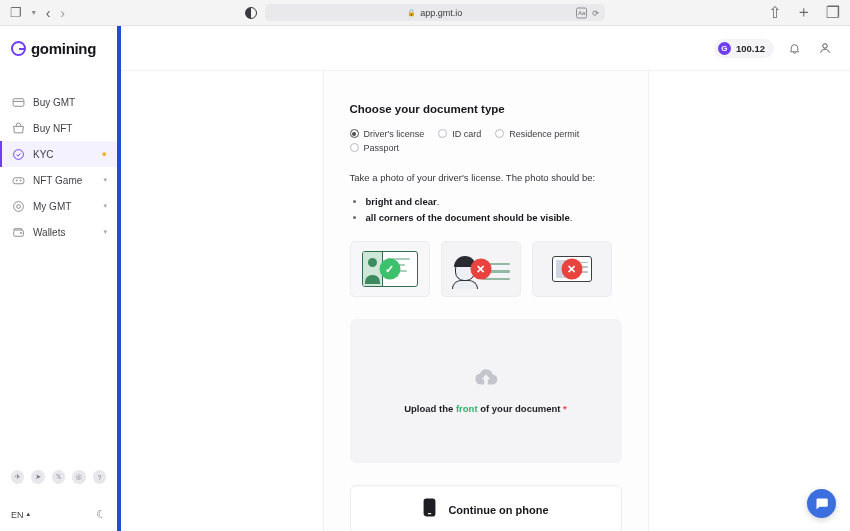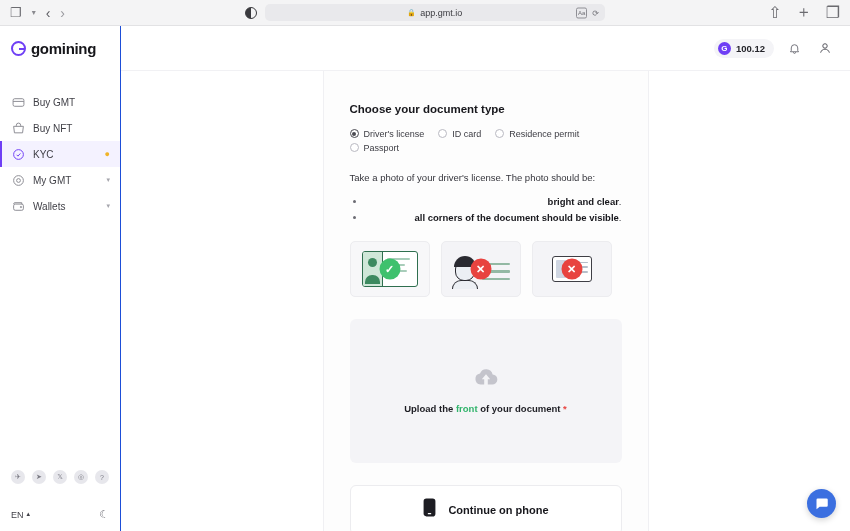--- a/index.html
+++ b/index.html
@@ -71,21 +71,21 @@
     padding: 0 1px; line-height: 9px; color: #6f6f75;
   }
 
   
   .app { display: flex; height: 505px; }
 
   
   .sidebar {
     width: 121px;
     background: #ffffff;
-    border-right: 1px solid #1d4ed8;
+    border-right: 4px solid #1d4ed8;
     display: flex;
     flex-direction: column;
     flex: 0 0 121px;
   }
   .logo-row {
     height: 45px;
     display: flex;
     align-items: center;
     gap: 5px;
     padding-left: 11px;
@@ -260,21 +260,20 @@
     color: #35353c;
     line-height: 1.45;
     margin-bottom: 10px;
   }
   .bullets {
     margin: 0 0 16px 0;
     padding-left: 16px;
     font-size: 9.5px;
     color: #35353c;
     line-height: 1.6;
-    text-align: right;
   }
   .bullets li::marker { color: #6b6b73; }
   .b-strong { font-weight: bold; color: #17171c; }
 
   .samples {
     display: flex;
     gap: 11px;
     margin-bottom: 22px;
   }
   .sample {
@@ -497,20 +496,31 @@
           <span class="nav-ico">
             <svg width="13" height="13" viewBox="0 0 24 24" fill="none" stroke="currentColor" stroke-width="1.8">
                 <circle cx="12" cy="12" r="9"></circle>
                 <path d="M8.5 12.5l2.5 2.5 4.5-5"></path>
               </svg>
           </span>
           <span class="nav-label">KYC</span>
           <span class="nav-dot">●</span>
         </div>
 
+        <div class="nav-item">
+          <span class="nav-ico">
+            <svg width="13" height="13" viewBox="0 0 24 24" fill="none" stroke="currentColor" stroke-width="1.8">
+                <rect x="2" y="7" width="20" height="11" rx="4"></rect>
+                <path d="M7 12h3M8.5 10.5v3"></path>
+                <circle cx="16" cy="12" r="1"></circle>
+              </svg>
+          </span>
+          <span class="nav-label">NFT Game</span>
+          <span class="nav-caret">▾</span>
+        </div>
 
 
         <div class="nav-item">
           <span class="nav-ico">
             <svg width="13" height="13" viewBox="0 0 24 24" fill="none" stroke="currentColor" stroke-width="1.8">
                 <circle cx="12" cy="12" r="9"></circle>
                 <circle cx="12" cy="12" r="3.5"></circle>
               </svg>
           </span>
           <span class="nav-label">My GMT</span>

